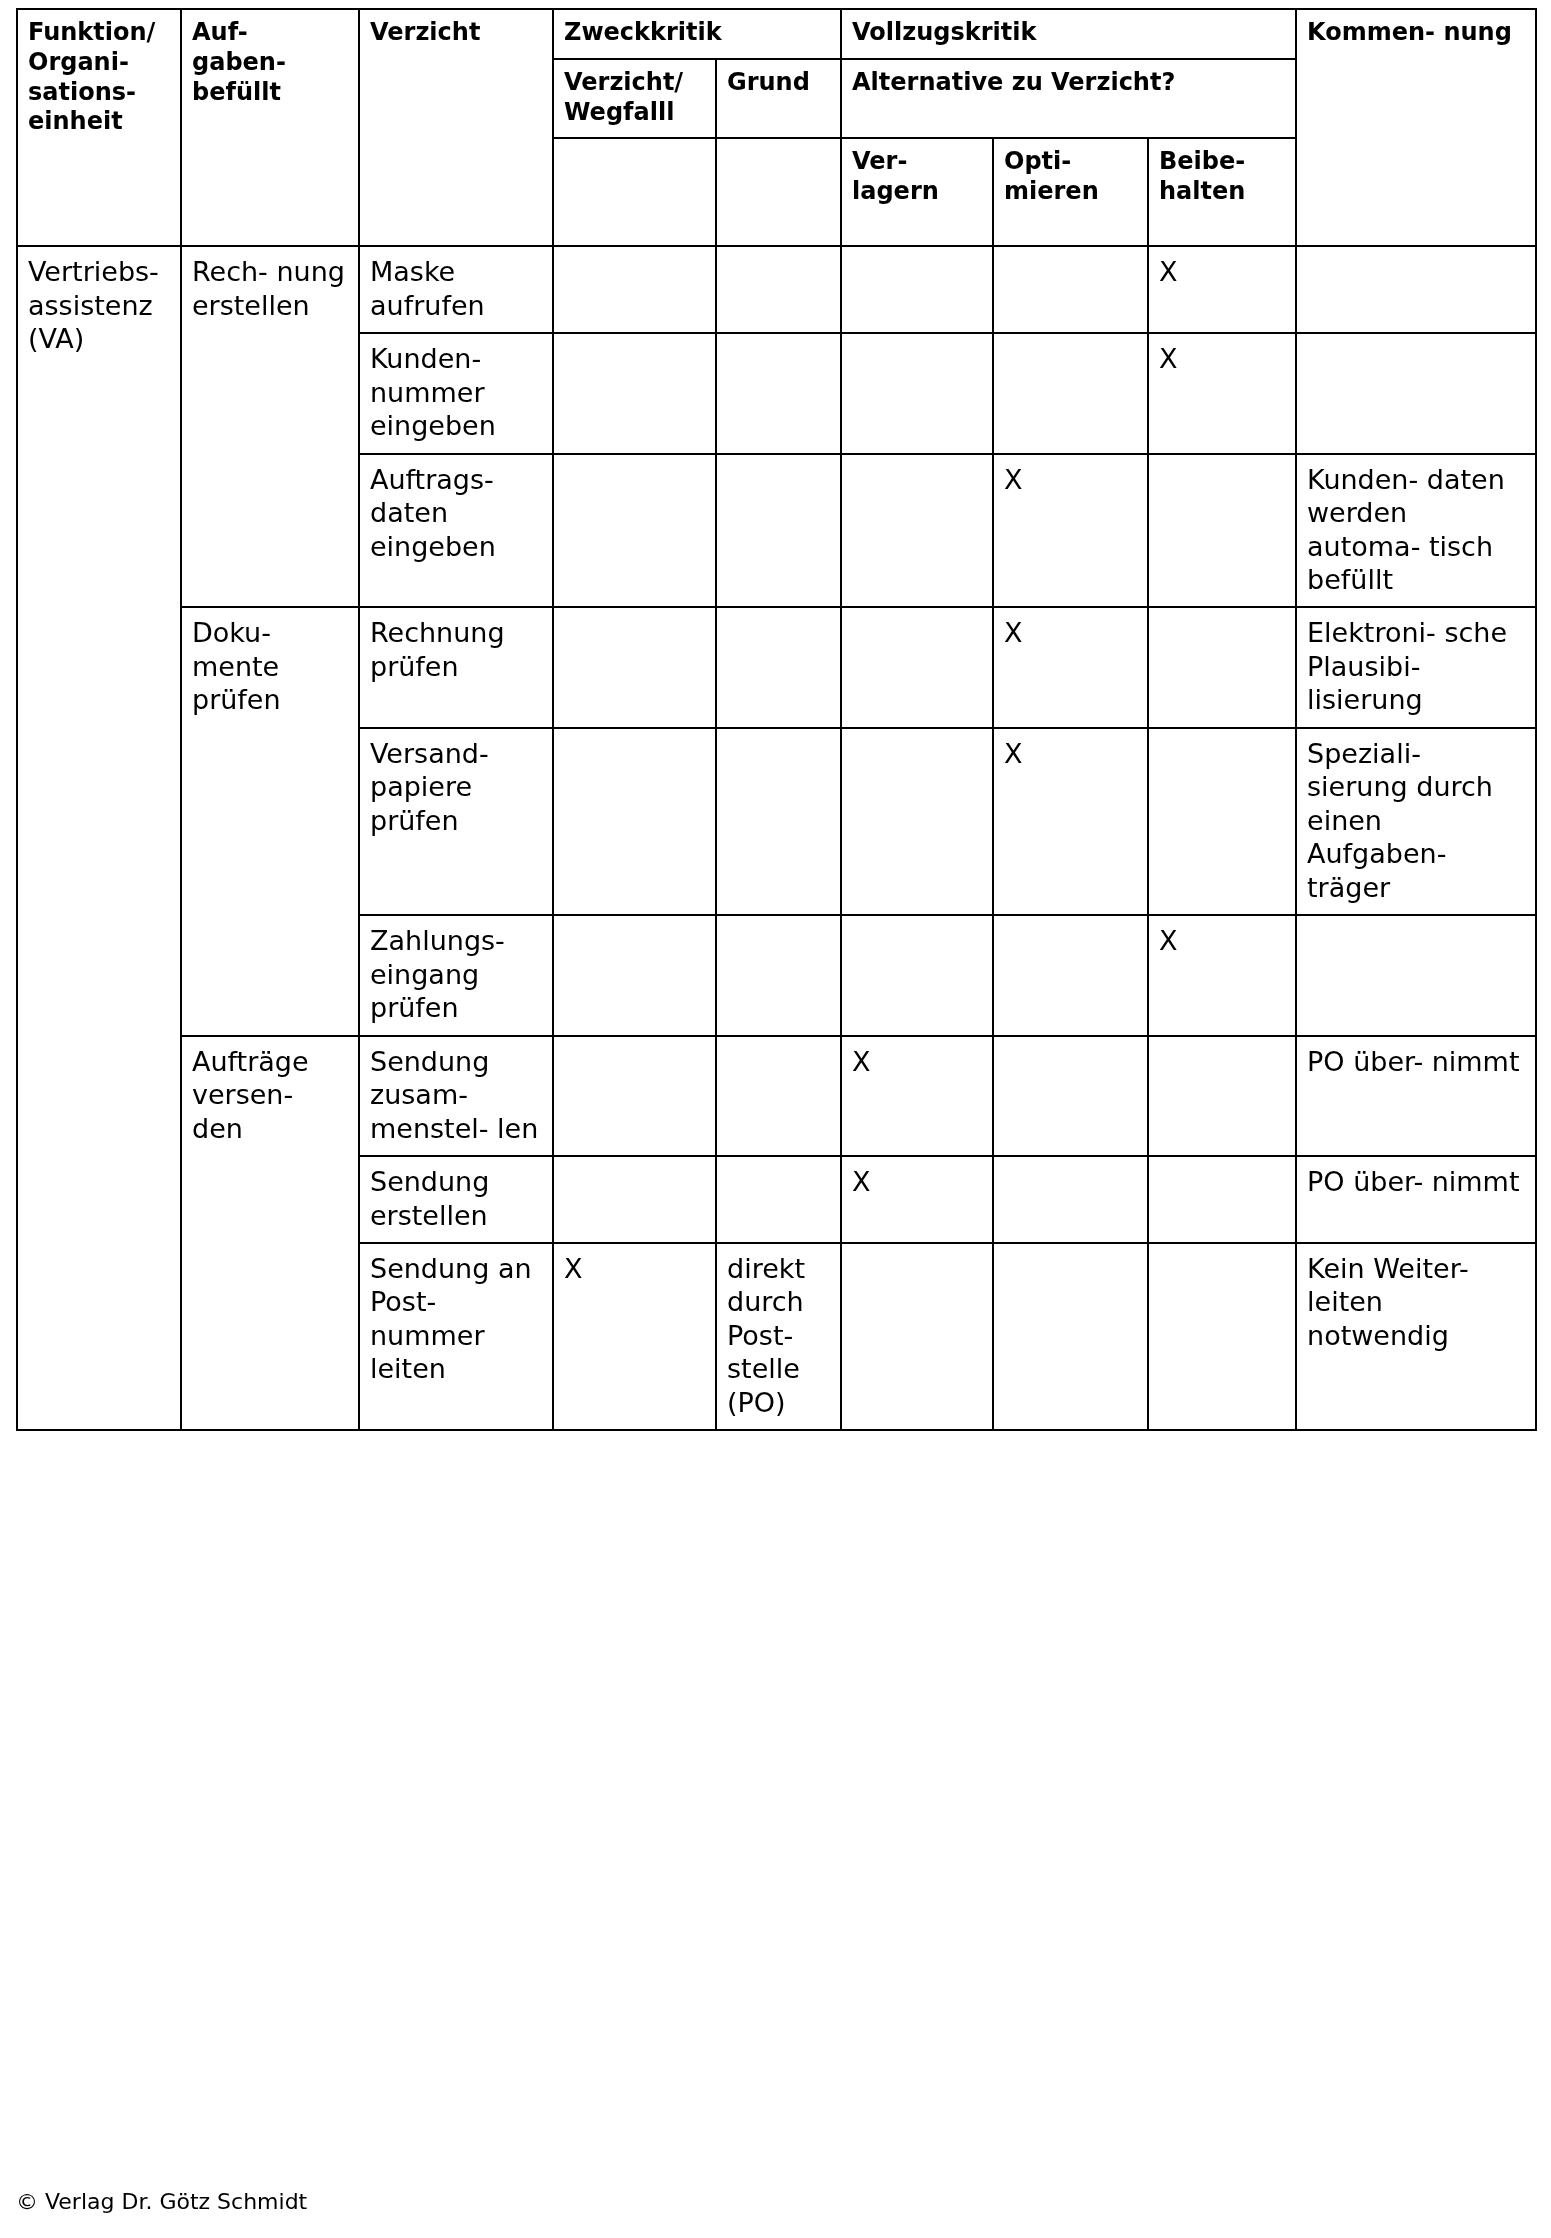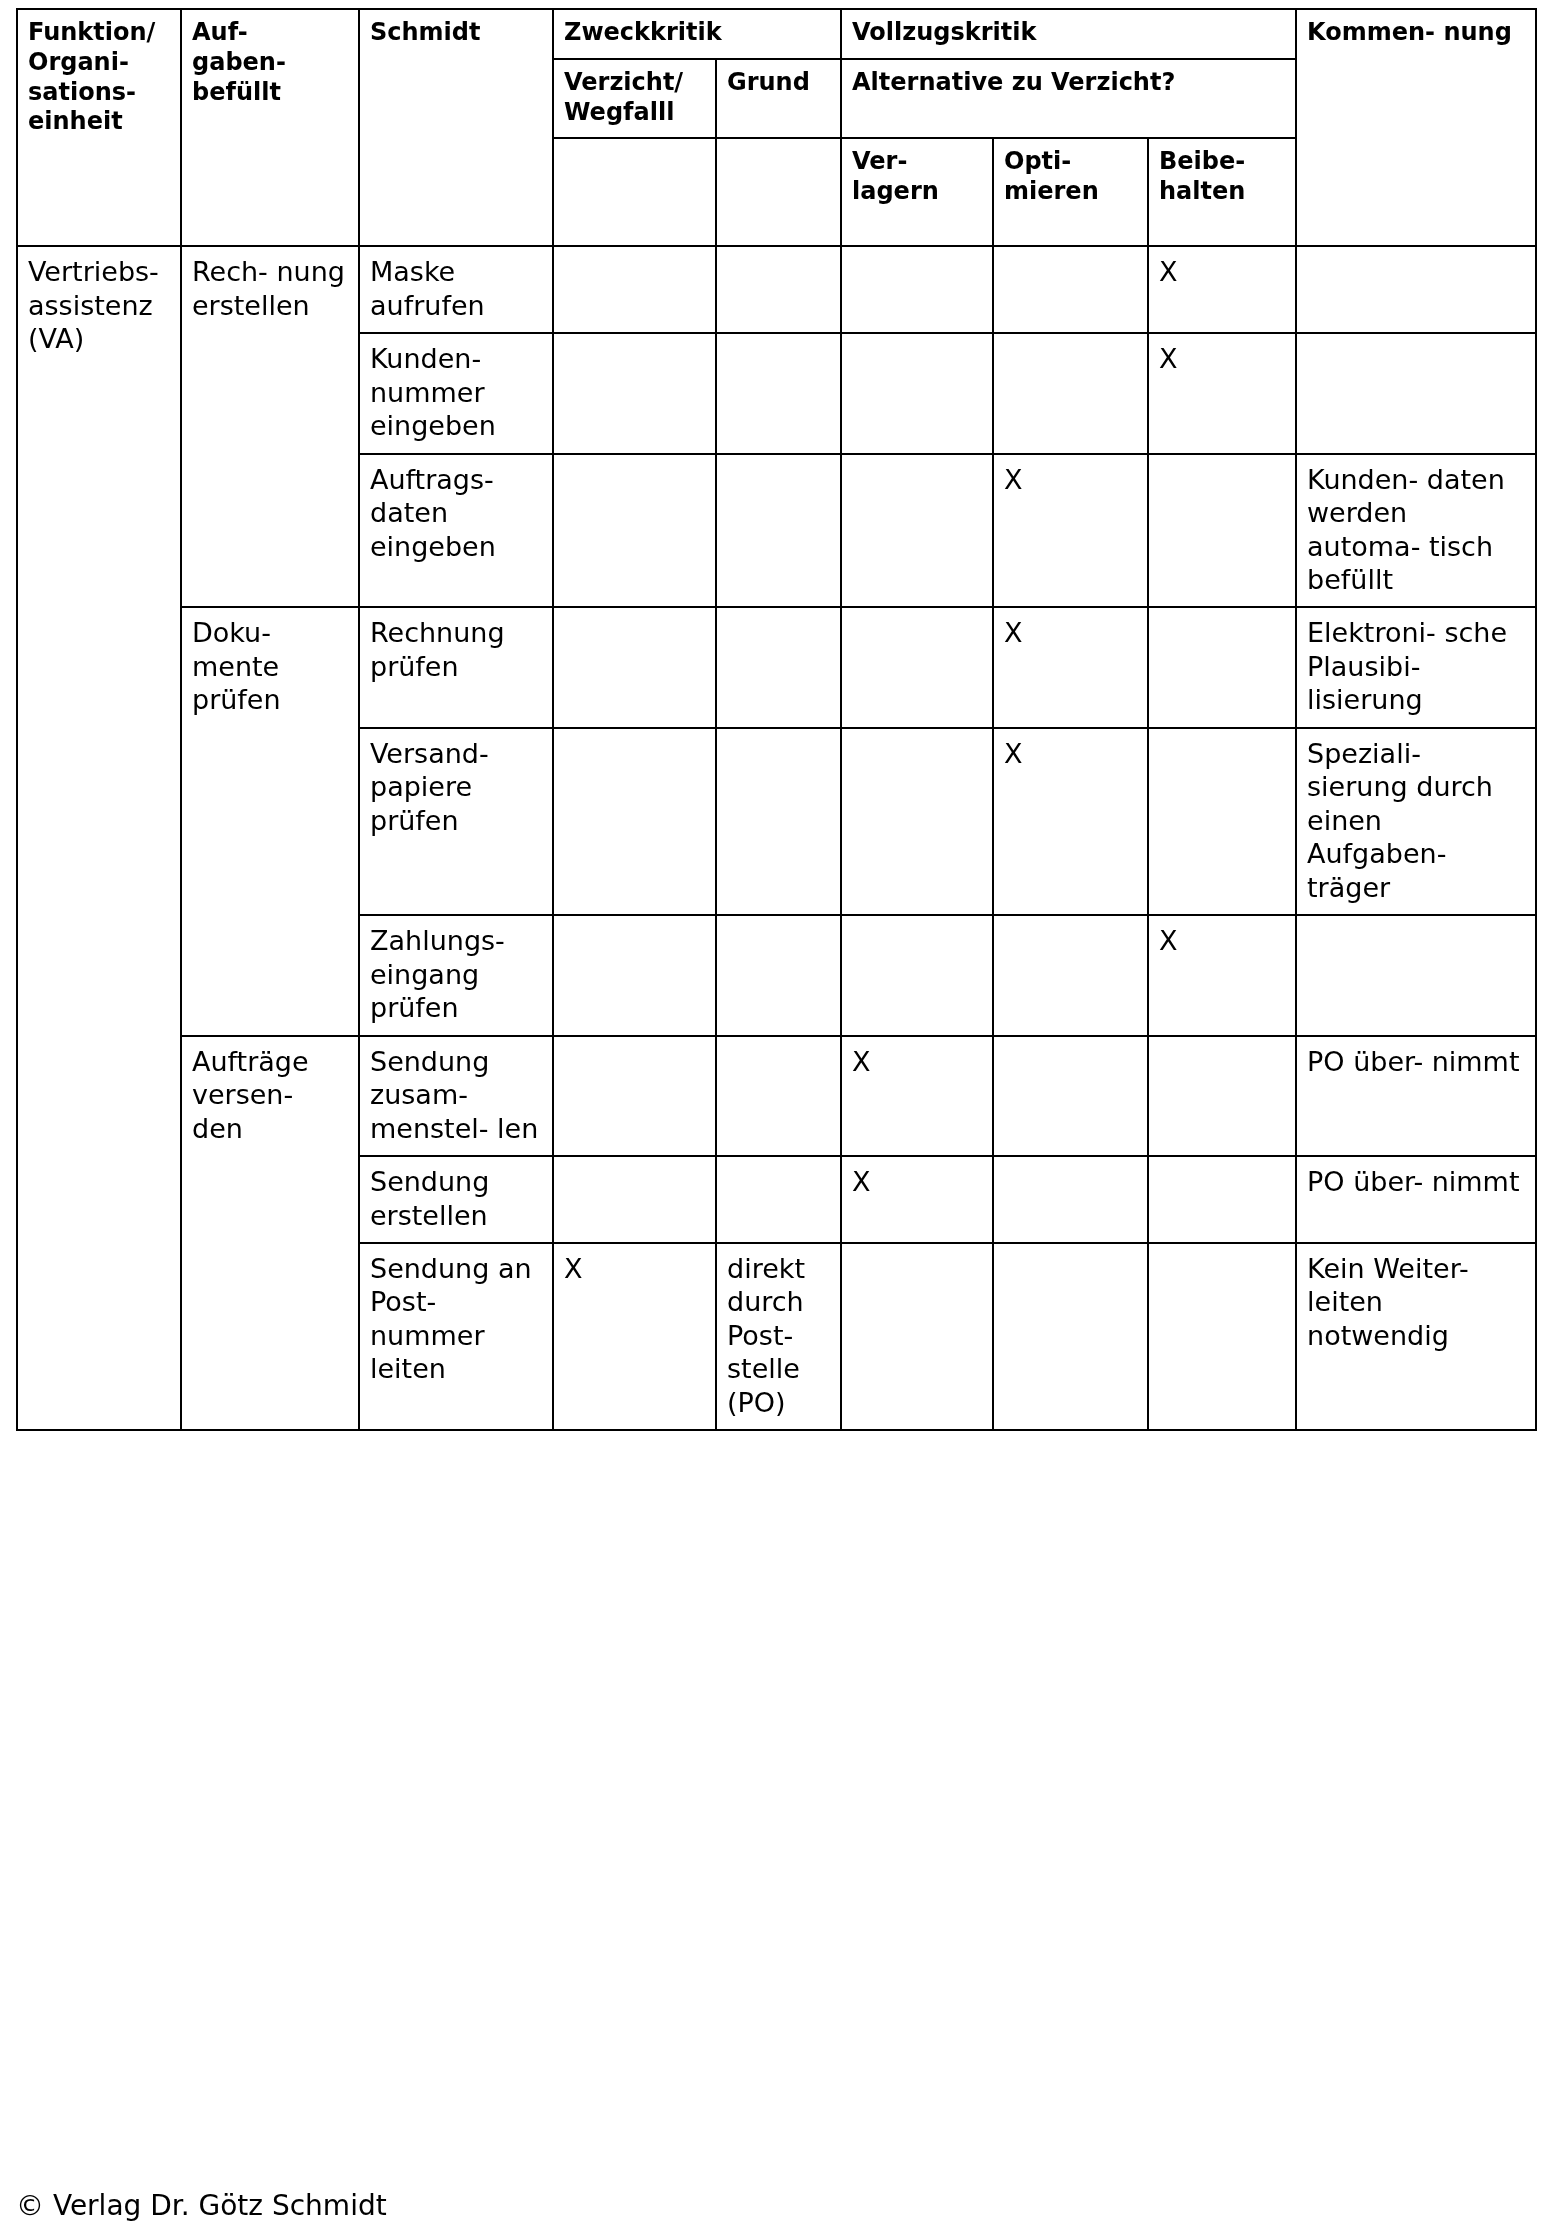--- a/index.html
+++ b/index.html
@@ -59,21 +59,21 @@
   col.c-verlagern{ width: 152px; }
   col.c-optimieren{ width: 155px; }
   col.c-beibehalten{ width: 148px; }
   col.c-kommentare { width: 240px; }
   .blank-row-cell { height: 88px; }
 
   .footer {
     position: absolute;
     left: 16px;
     top: 2189px;
-    font-size: 28px;
+    font-size: 22px;
     font-family: "DejaVu Sans", sans-serif;
     color: #000;
   }
 </style>
 </head>
 <body>
 
 <div class="page">
   <table class="matrix">
     <colgroup>
@@ -84,21 +84,21 @@
       <col class="c-grund">
       <col class="c-verlagern">
       <col class="c-optimieren">
       <col class="c-beibehalten">
       <col class="c-kommentare">
     </colgroup>
     <thead>
       <tr>
         <th rowspan="3">Funktion/ Organi- sations- einheit</th>
         <th rowspan="3">Auf- gaben- befüllt</th>
-        <th rowspan="3">Schmidt</th>
+        <th rowspan="3">Verzicht</th>
         <th colspan="2" class="center">Zweckkritik</th>
         <th colspan="3" class="center">Vollzugskritik</th>
         <th rowspan="3">Kommen- nung</th>
       </tr>
       <tr>
         <th>Verzicht/ Wegfalll</th>
         <th>Grund</th>
         <th colspan="3" class="center">Alternative zu Verzicht?</th>
       </tr>
       <tr>

